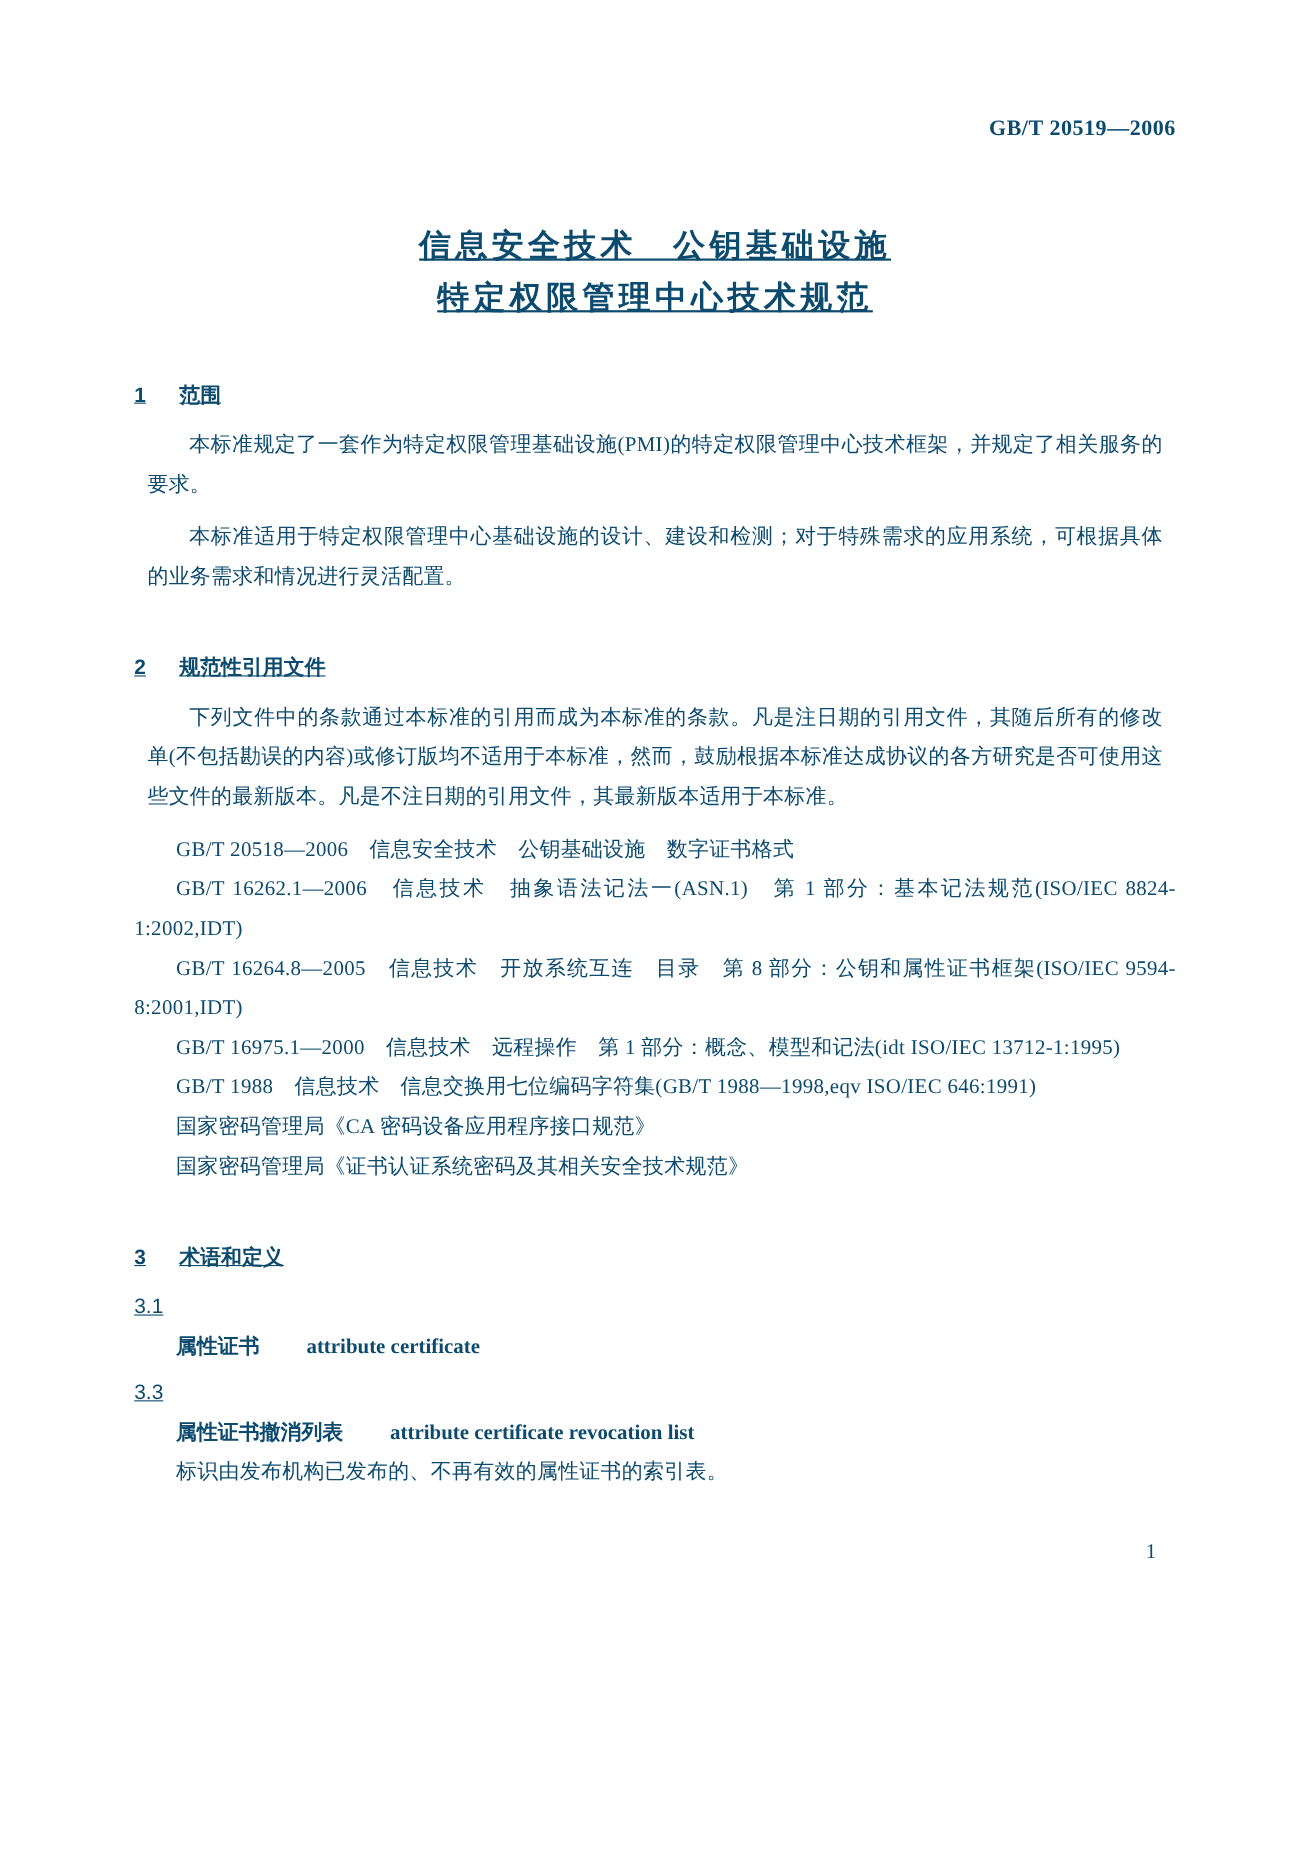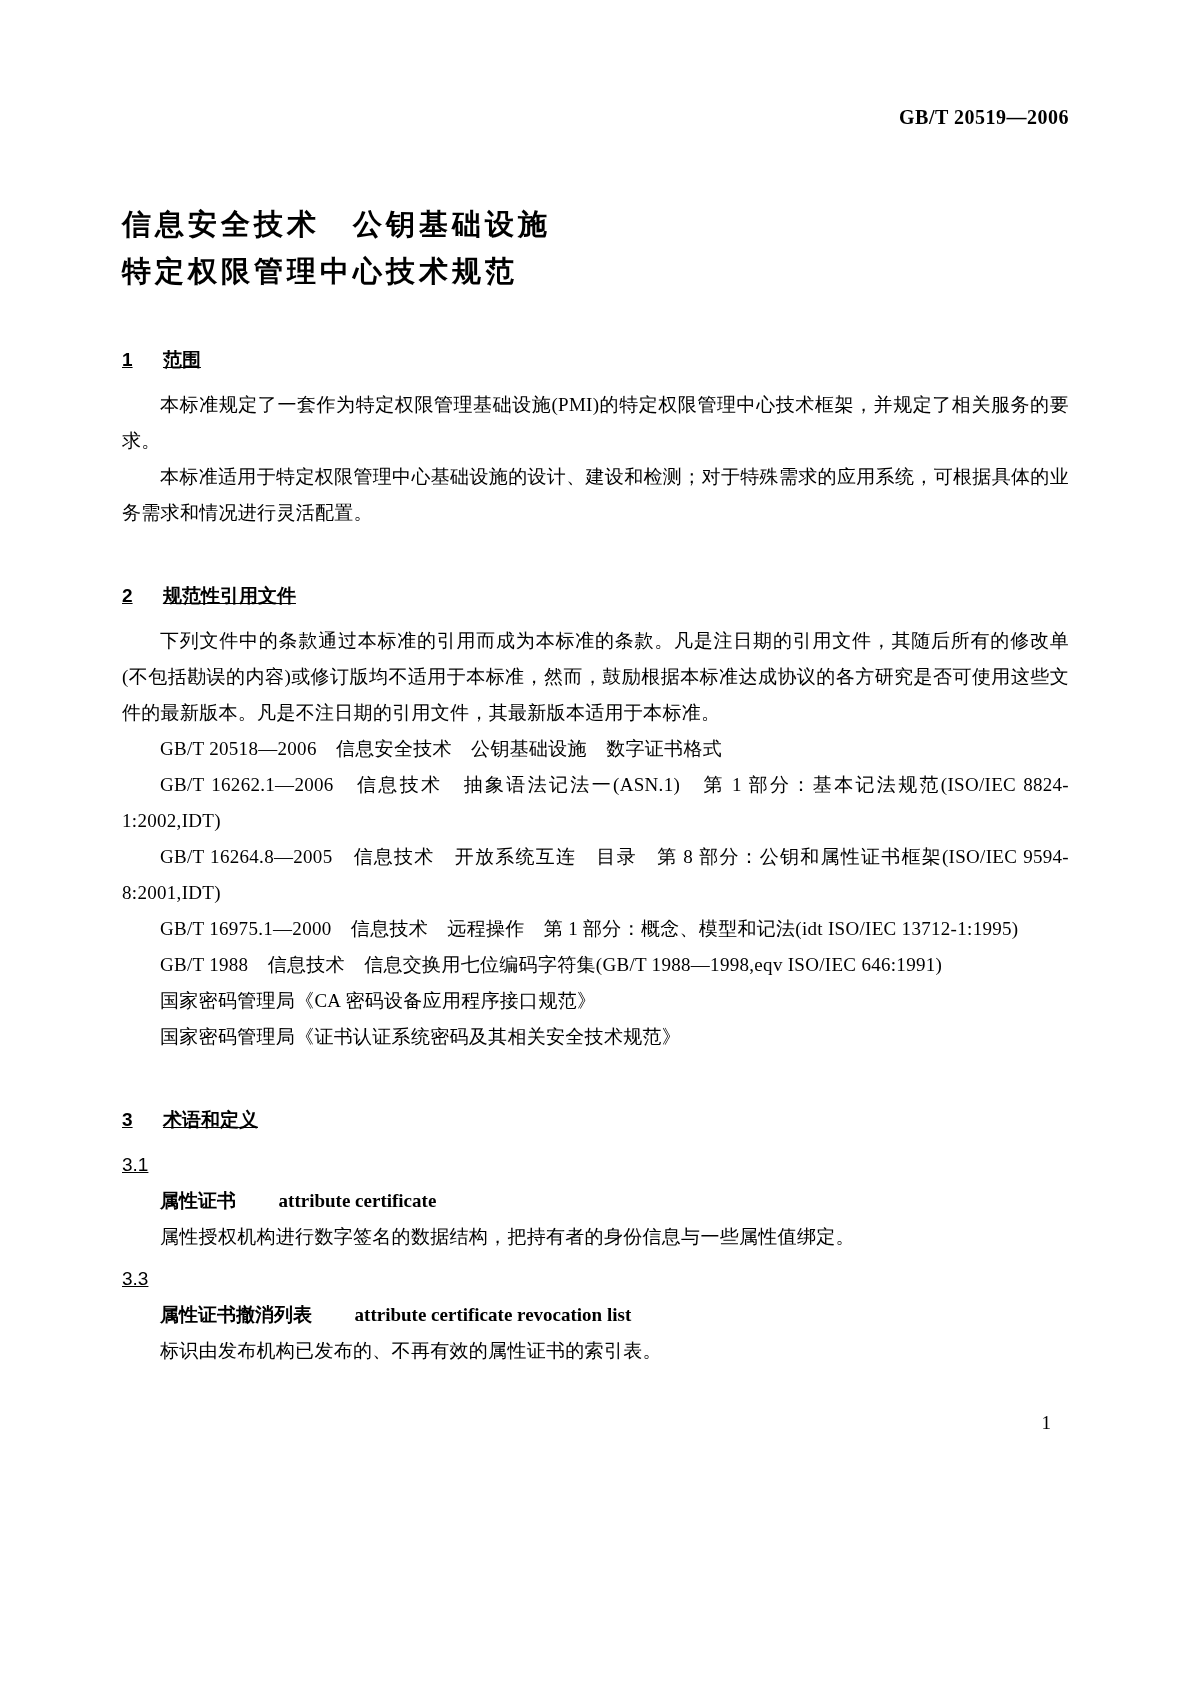--- a/index.html
+++ b/index.html
@@ -5,65 +5,66 @@
   html, body {
     margin: 0;
     padding: 0;
     background: #ffffff;
   }
   .page {
     position: relative;
     width: 1191px;
     height: 1684px;
     background: #ffffff;
-    color: #000000;
+    color: #0c4a6e;
     font-family: "Liberation Serif", "DejaVu Serif", serif;
     overflow: hidden;
     box-sizing: border-box;
   }
   .content {
     padding: 105px 122px 0 122px;
     width: 947px;
     box-sizing: content-box;
   }
   .doc-number {
     text-align: right;
     font-size: 20px;
     font-weight: bold;
     letter-spacing: 0.5px;
     line-height: 24px;
     font-family: "Liberation Serif", "DejaVu Serif", serif;
   }
   .doc-title {
     margin-top: 72px;
-    text-align: left;
+    text-align: center;
     font-family: "Liberation Sans", "DejaVu Sans", sans-serif;
     font-weight: bold;
     font-size: 29px;
     line-height: 47px;
     letter-spacing: 4px;
+    text-decoration: underline;
   }
   .section-heading {
     font-family: "Liberation Sans", "DejaVu Sans", sans-serif;
     font-weight: bold;
     font-size: 19px;
     line-height: 26px;
     margin-top: 52px;
     margin-bottom: 14px;
     text-decoration: underline;
   }
   .section-heading .sec-num {
     margin-right: 1.6em;
   }
   .para {
     font-size: 19px;
     line-height: 36px;
     text-indent: 2em;
     text-align: justify;
-    margin: 0;
+    margin: 12px;
     letter-spacing: 0.3px;
   }
   .ref-item {
     font-size: 19px;
     line-height: 36px;
     text-indent: 2em;
     text-align: justify;
     margin: 0;
     letter-spacing: 0.3px;
   }
@@ -141,21 +142,20 @@
 
     <div class="section-heading">
       <span class="sec-num">3</span><span>术语和定义</span>
     </div>
 
     <div class="term-block">
       <div class="term-num">3.1</div>
       <div class="term-title">
         <span class="term-zh">属性证书</span><span class="term-en">attribute certificate</span>
       </div>
-      <p class="term-def">属性授权机构进行数字签名的数据结构，把持有者的身份信息与一些属性值绑定。</p>
     </div>
 
 
     <div class="term-block">
       <div class="term-num">3.3</div>
       <div class="term-title">
         <span class="term-zh">属性证书撤消列表</span><span class="term-en">attribute certificate revocation list</span>
       </div>
       <p class="term-def">标识由发布机构已发布的、不再有效的属性证书的索引表。</p>
     </div>

